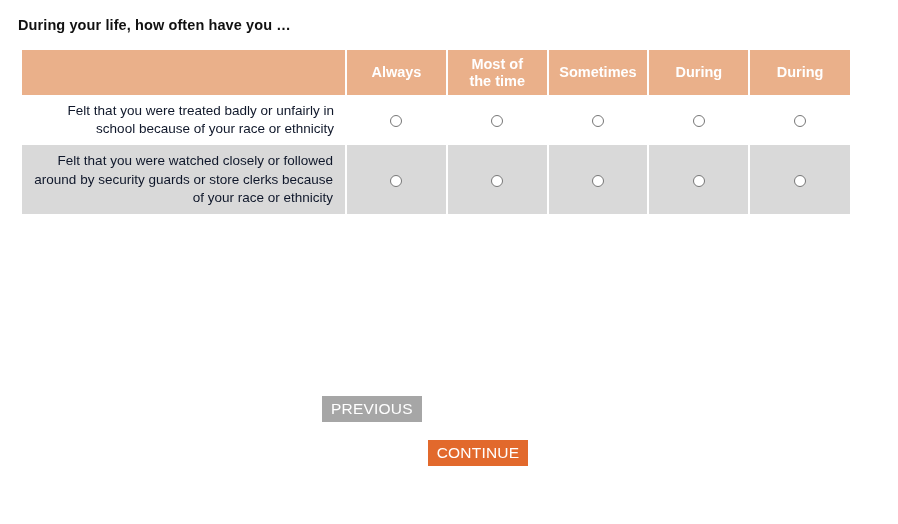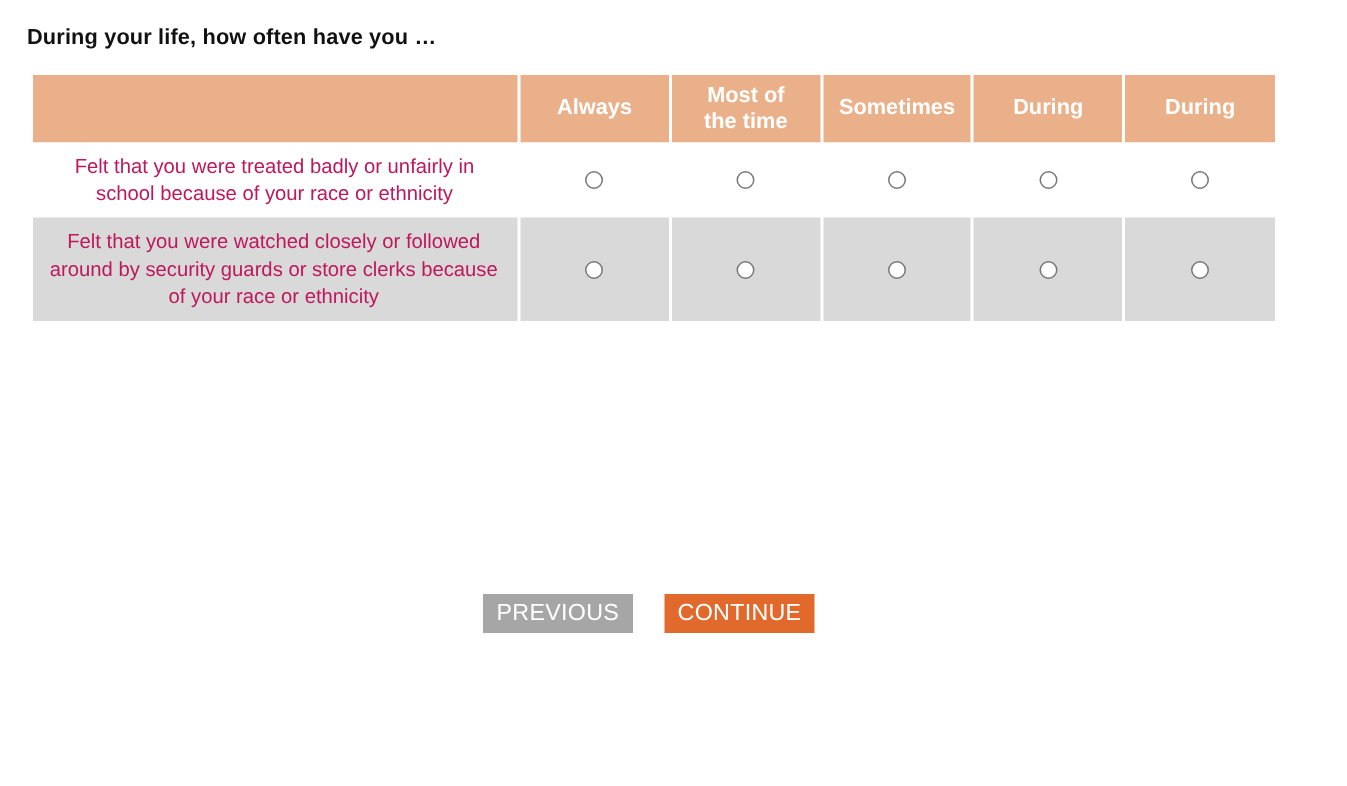--- a/index.html
+++ b/index.html
@@ -70,24 +70,24 @@
     background: #d9d9d9;
   }
 
   .matrix-table tbody td {
     vertical-align: middle;
     padding: 0;
   }
 
   .matrix-table tbody td.q-label {
     font-size: 13.5px;
-    color: #be185d;
+    color: #0f172a;
     line-height: 1.35;
     padding: 7px 12px 7px 10px;
-    text-align: center;
+    text-align: right;
   }
 
   .matrix-table tbody td.opt-cell {
     text-align: center;
   }
   .matrix-table tbody tr.row-even td.opt-cell {
     border-left: 2px solid #ffffff;
   }
   .matrix-table tbody tr.row-even td.q-label {
     border-right: 2px solid #ffffff;
@@ -104,35 +104,35 @@
     vertical-align: middle;
     cursor: pointer;
   }
 
   .button-bar {
     position: absolute;
     left: 322px;
     top: 396px;
     display: flex;
     align-items: flex-start;
-    gap: 21px;
+    gap: 6px;
   }
 
   .btn {
     border: none;
     font-family: "Liberation Sans", sans-serif;
     font-size: 15.5px;
     color: #ffffff;
     padding: 4px 9px 5px 9px;
     line-height: 1.1;
     cursor: pointer;
     letter-spacing: 0.2px;
   }
   .btn-previous { background: #a6a6a6; }
-  .btn-continue { background: #e2692c; }
+  .btn-continue { background: #e2692c; margin-top: 44px; }
 </style>
 </head>
 <body>
 
 <div class="page">
 
   <div class="question-title">During your life, how often have you …</div>
 
   <table class="matrix-table">
     <colgroup>

